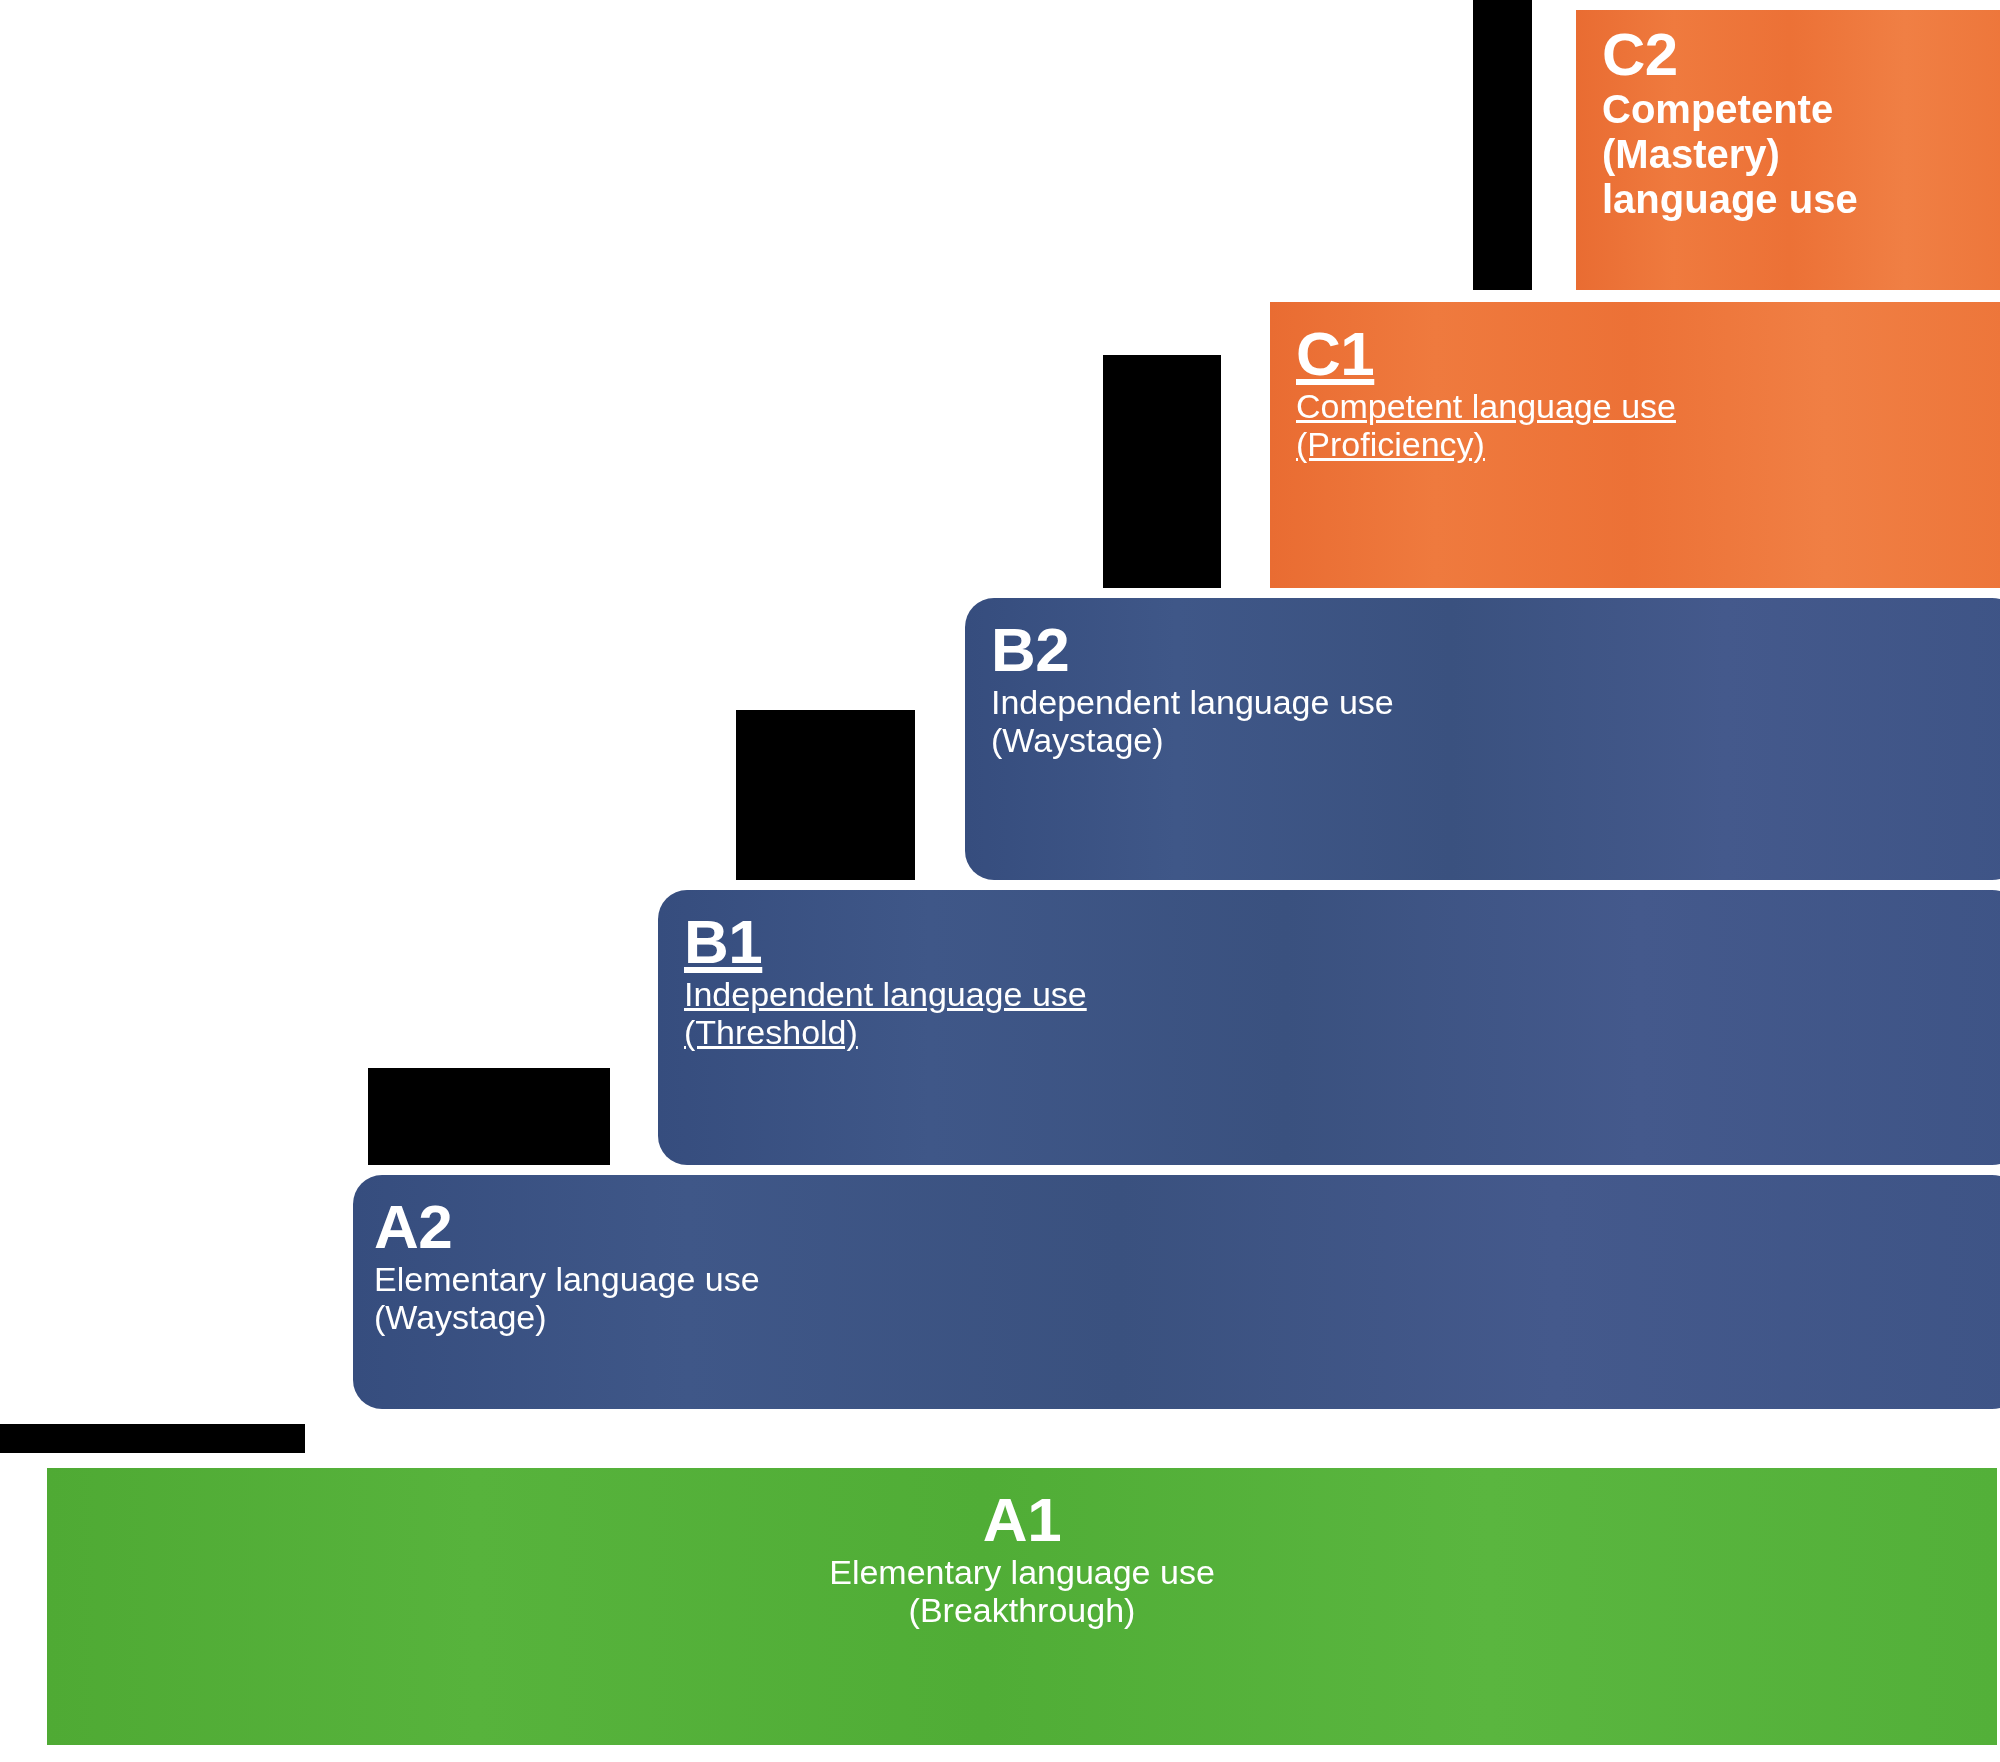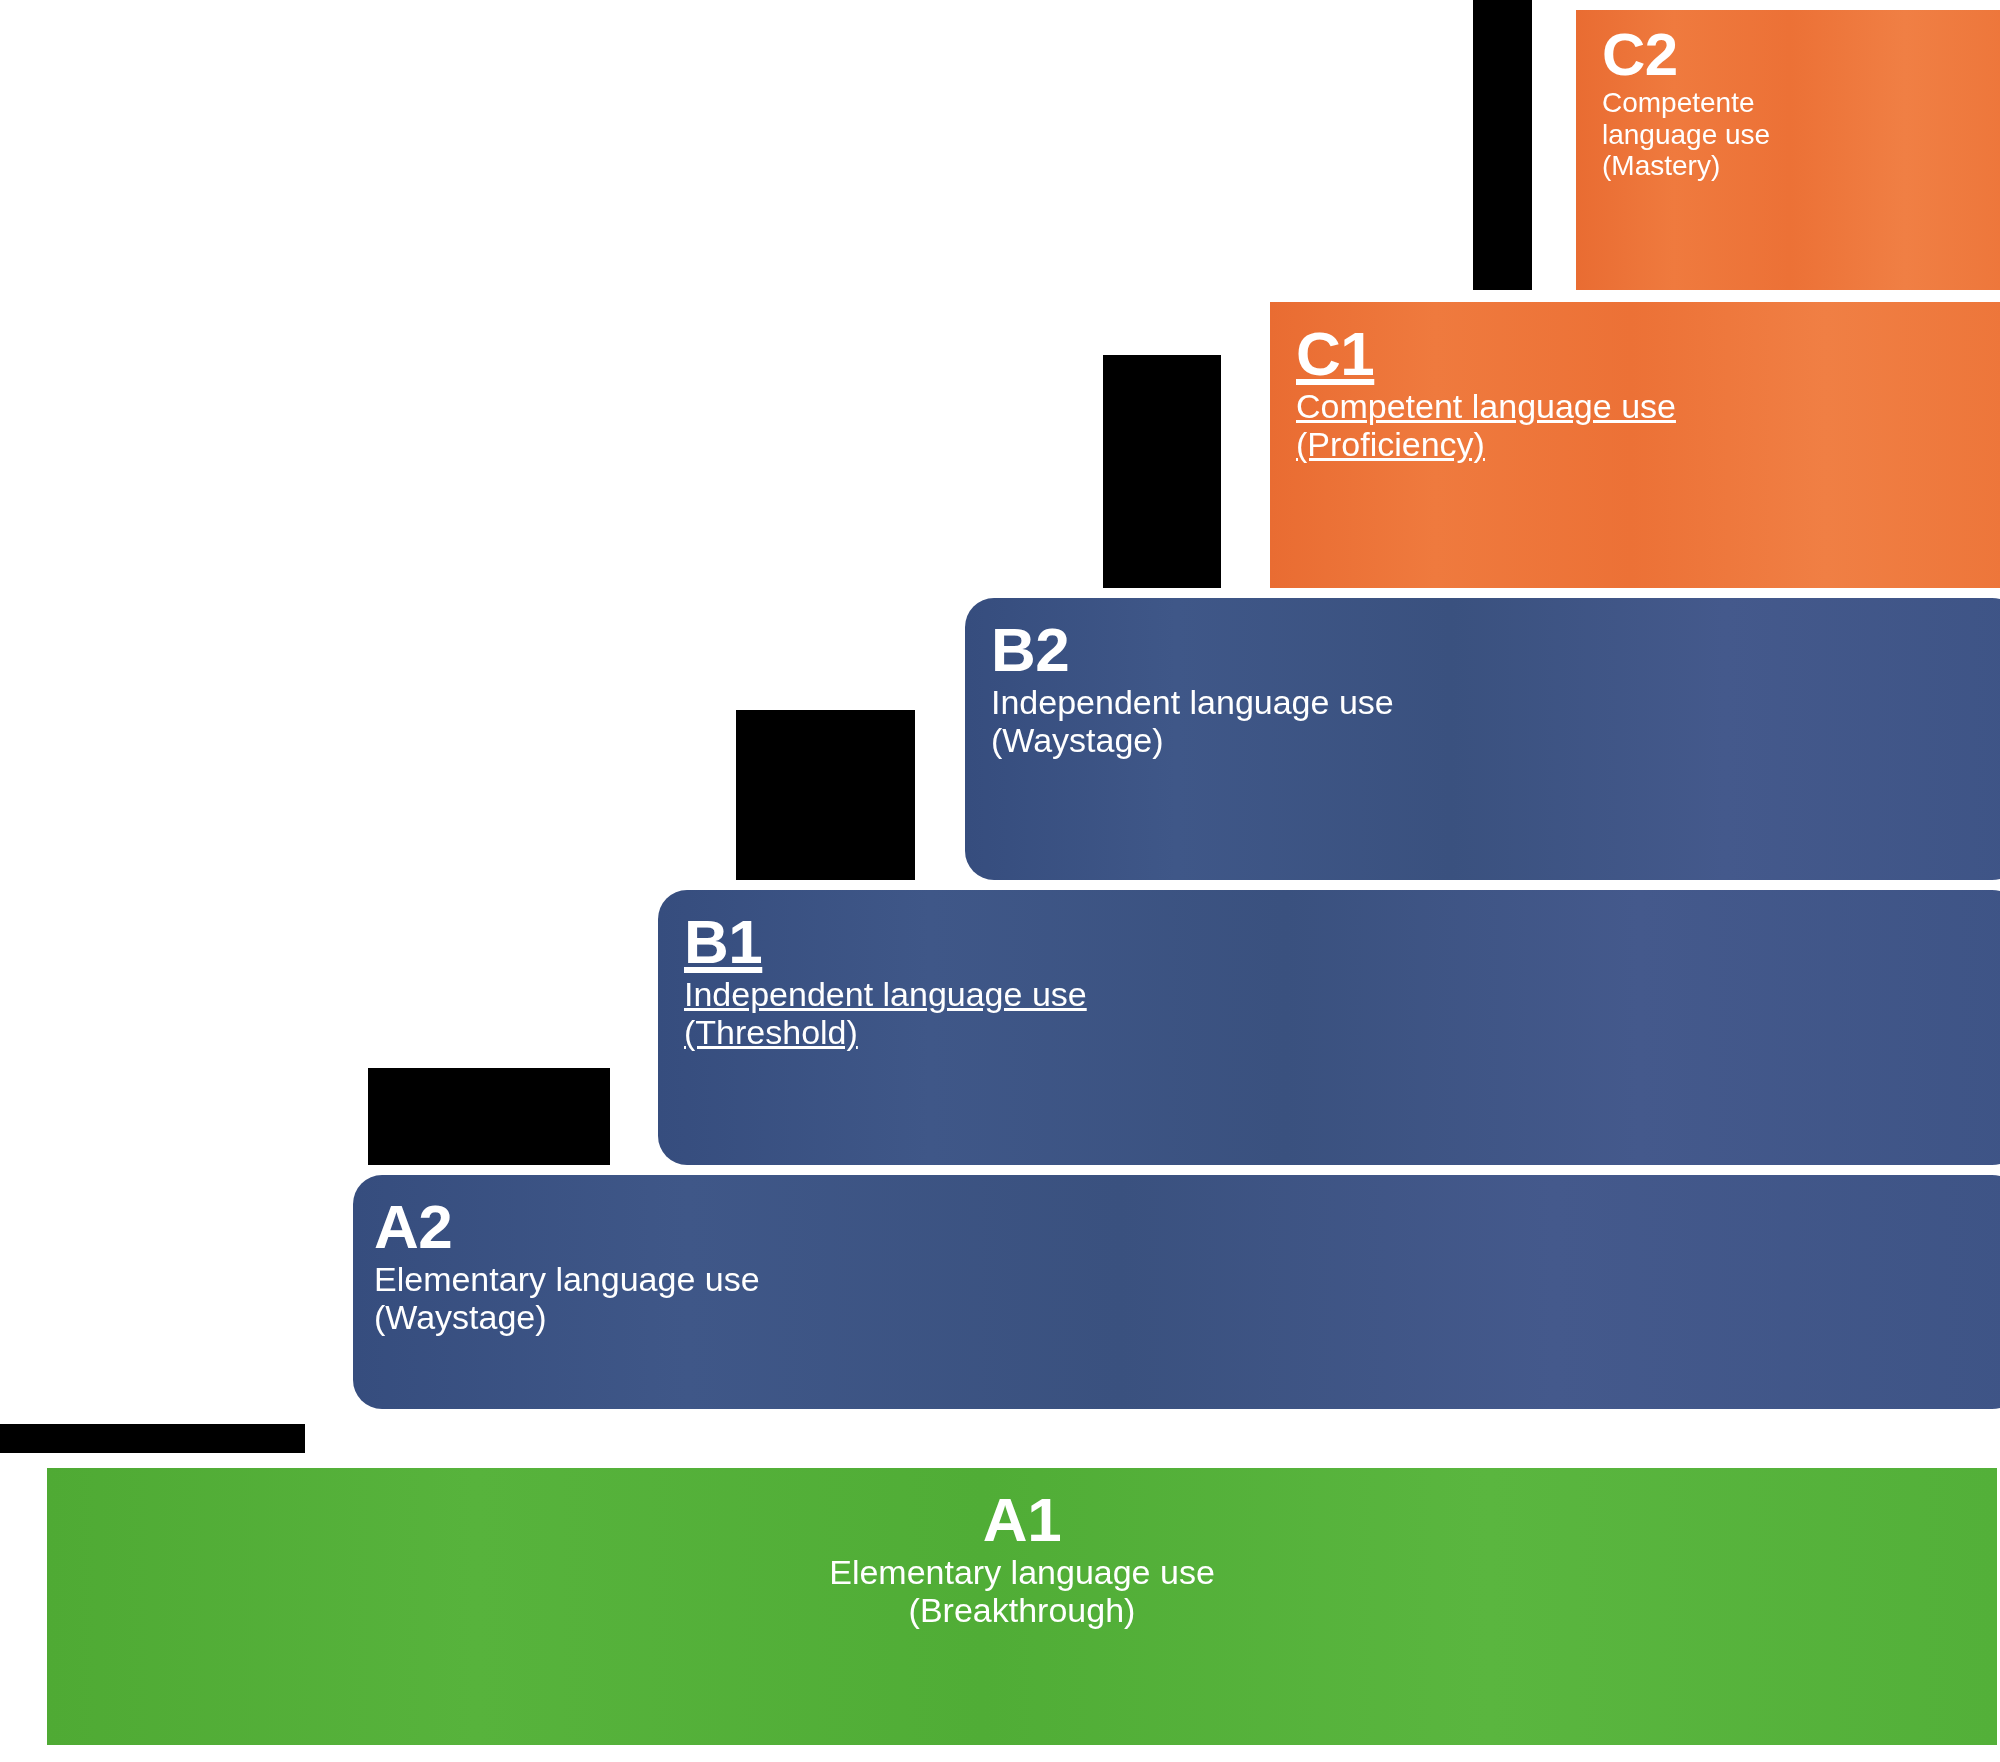--- a/index.html
+++ b/index.html
@@ -79,39 +79,39 @@
   #level-a1 { left: 14px;   top: 1468px; width: 1950px; height: 277px; text-align: center; }
 
   #riser-c2 { left: 1473px; top: 0px;    width: 59px;  height: 290px; }
   #riser-c1 { left: 1103px; top: 355px;  width: 118px; height: 233px; }
   #riser-b2 { left: 736px;  top: 710px;  width: 179px; height: 170px; }
   #riser-b1 { left: 368px;  top: 1068px; width: 242px; height: 97px;  }
   #riser-a2 { left: 0px;    top: 1424px; width: 305px; height: 29px;  }
 
   
   #level-c2 .level-code { font-size: 60px; }
-  #level-c2 .level-desc { font-size: 28px; }
+  #level-c2 .level-desc { font-size: 40px; font-weight: bold; }
 </style>
 </head>
 <body>
 
 <div id="stage">
 
   <div class="riser" id="riser-c2"></div>
   <div class="riser" id="riser-c1"></div>
   <div class="riser" id="riser-b2"></div>
   <div class="riser" id="riser-b1"></div>
   <div class="riser" id="riser-a2"></div>
 
   <div class="level orange" id="level-c2">
     <div class="level-code">C2</div>
     <div class="level-desc">
       <span class="line">Competente</span>
+      <span class="line">(Mastery)</span>
       <span class="line">language use</span>
-      <span class="line">(Mastery)</span>
     </div>
   </div>
 
   <div class="level orange" id="level-c1">
     <div class="level-code">C1</div>
     <div class="level-desc">
       <span class="line">Competent language use</span>
       <span class="line">(Proficiency)</span>
     </div>
   </div>

